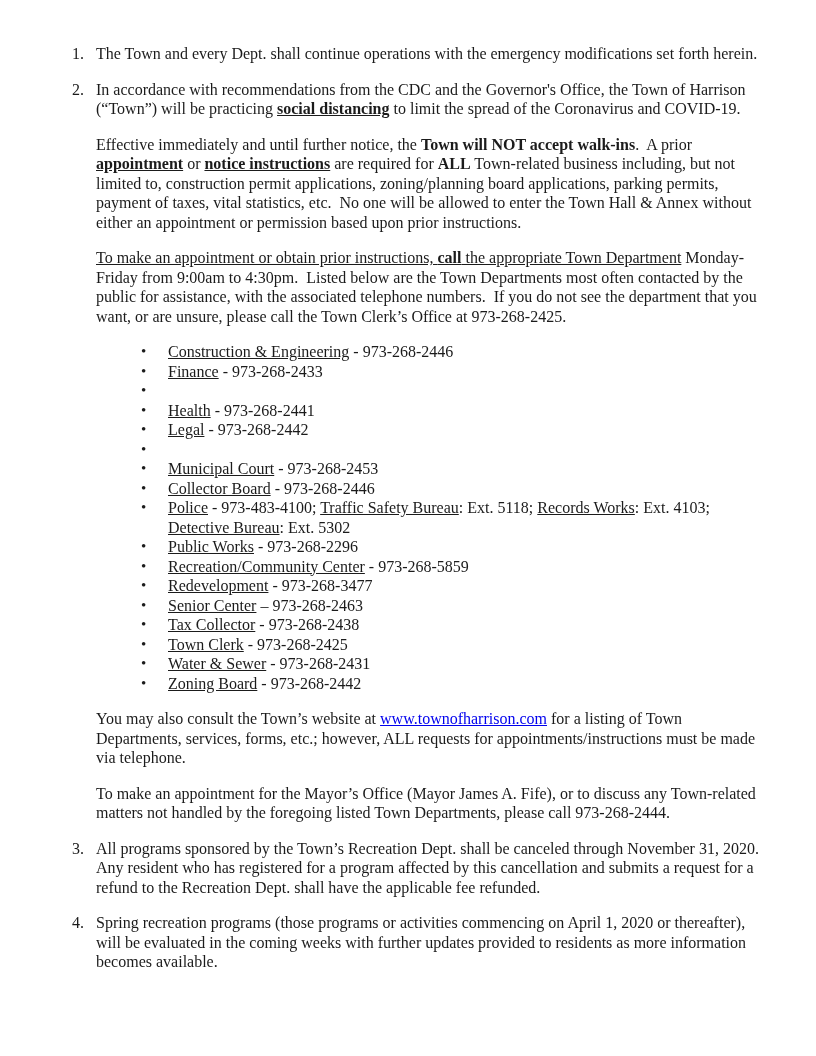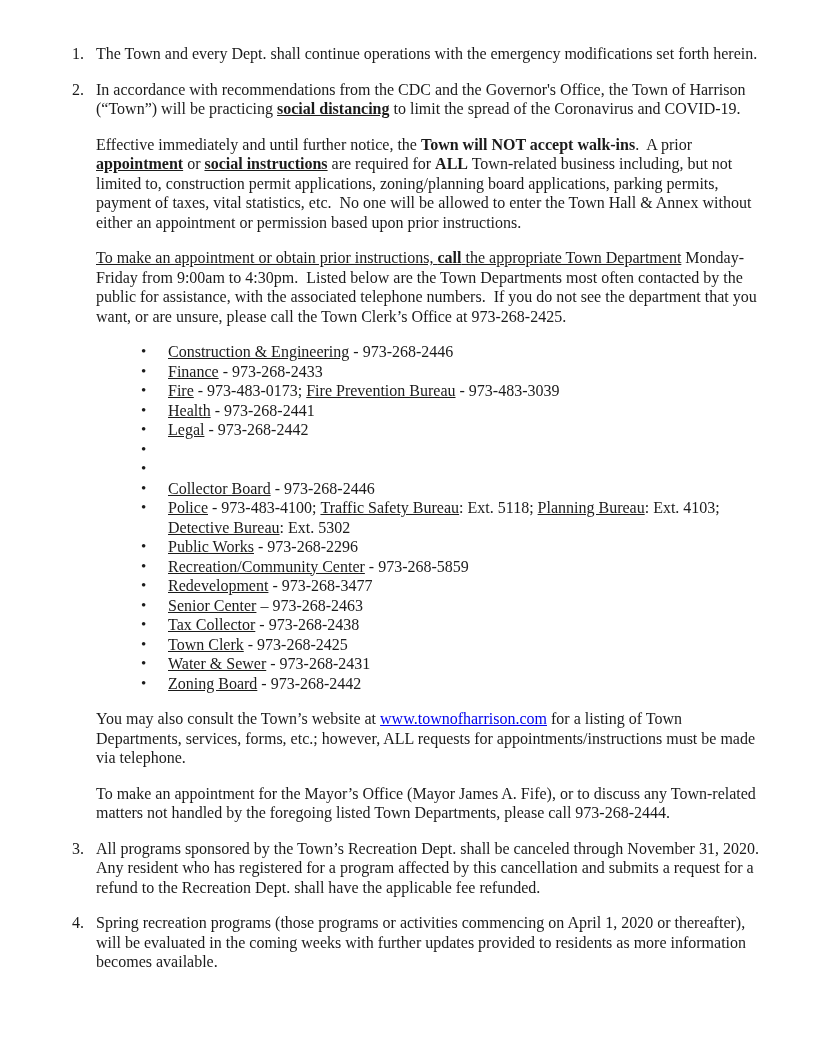--- a/index.html
+++ b/index.html
@@ -26,49 +26,49 @@
   .numbered .num{flex:0 0 24px;}
   .numbered .content{flex:0 1 678px;max-width:678px;}
   
   .para{margin-left:96px;width:678px;margin-top:16px;}
   
   .bullet{display:flex;padding-left:141px;margin-bottom:0;}
   .bullet .marker{flex:0 0 27px;font-size:15px;}
   .bullet .content{flex:0 1 606px;max-width:606px;}
   .bullet + .para{}
   .b{font-weight:bold;}
-  .u{text-decoration:underline;font-family:Liberation Serif, serif;}
+  .u{text-decoration:underline;}
   a.link{color:var(--link);text-decoration:underline;cursor:pointer;}
 </style>
 </head>
 <body>
 
 <div class="page">
   <div class="doc">
       <div class="block numbered"><span class="num">1.</span><div class="content"><span>The Town and every Dept. shall continue operations with the emergency modifications set forth herein.</span></div></div>
       <div class="block numbered"><span class="num">2.</span><div class="content"><span>In accordance with recommendations from the CDC and the Governor's Office, the Town of Harrison
 (“Town”) will be practicing </span><span class="b u">social distancing</span><span> to limit the spread of the Coronavirus and COVID-19.</span></div></div>
       <div class="block para"><div class="content"><span>Effective immediately and until further notice, the </span><span class="b">Town will NOT accept walk-ins</span><span>.  A prior
-</span><span class="b u">appointment</span><span> or </span><span class="b u">social instructions</span><span> are required for </span><span class="b">ALL</span><span> Town-related business including, but not
+</span><span class="b u">appointment</span><span> or </span><span class="b u">notice instructions</span><span> are required for </span><span class="b">ALL</span><span> Town-related business including, but not
 limited to, construction permit applications, zoning/planning board applications, parking permits,
 payment of taxes, vital statistics, etc.  No one will be allowed to enter the Town Hall &amp; Annex without
 either an appointment or permission based upon prior instructions.</span></div></div>
       <div class="block para"><div class="content"><span class="u">To make an appointment or obtain prior instructions, </span><span class="b u">call</span><span class="u"> the appropriate Town Department</span><span> Monday-
 Friday from 9:00am to 4:30pm.  Listed below are the Town Departments most often contacted by the
 public for assistance, with the associated telephone numbers.  If you do not see the department that you
 want, or are unsure, please call the Town Clerk’s Office at 973-268-2425.</span></div></div>
       <div class="block bullet"><span class="marker">•</span><div class="content"><span class="u">Construction &amp; Engineering</span><span> - 973-268-2446</span></div></div>
       <div class="block bullet"><span class="marker">•</span><div class="content"><span class="u">Finance</span><span> - 973-268-2433</span></div></div>
-      <div class="block bullet"><span class="marker">•</span><div class="content"><span class="u">Fire</span><span> - 973-483-0173; </span><span class="u">Fire Prevention Bureau</span><span> - 973-483-3039</span></div></div>
+      <div class="block bullet"><span class="marker">•</span></div>
       <div class="block bullet"><span class="marker">•</span><div class="content"><span class="u">Health</span><span> - 973-268-2441</span></div></div>
       <div class="block bullet"><span class="marker">•</span><div class="content"><span class="u">Legal</span><span> - 973-268-2442</span></div></div>
       <div class="block bullet"><span class="marker">•</span></div>
-      <div class="block bullet"><span class="marker">•</span></div>
+      <div class="block bullet"><span class="marker">•</span><div class="content"><span class="u">Municipal Court</span><span> - 973-268-2453</span></div></div>
       <div class="block bullet"><span class="marker">•</span><div class="content"><span class="u">Collector Board</span><span> - 973-268-2446</span></div></div>
-      <div class="block bullet"><span class="marker">•</span><div class="content"><span class="u">Police</span><span> - 973-483-4100; </span><span class="u">Traffic Safety Bureau</span><span>: Ext. 5118; </span><span class="u">Planning Bureau</span><span>: Ext. 4103;
+      <div class="block bullet"><span class="marker">•</span><div class="content"><span class="u">Police</span><span> - 973-483-4100; </span><span class="u">Traffic Safety Bureau</span><span>: Ext. 5118; </span><span class="u">Records Works</span><span>: Ext. 4103;
 </span><span class="u">Detective Bureau</span><span>: Ext. 5302</span></div></div>
       <div class="block bullet"><span class="marker">•</span><div class="content"><span class="u">Public Works</span><span> - 973-268-2296</span></div></div>
       <div class="block bullet"><span class="marker">•</span><div class="content"><span class="u">Recreation/Community Center</span><span> - 973-268-5859</span></div></div>
       <div class="block bullet"><span class="marker">•</span><div class="content"><span class="u">Redevelopment</span><span> - 973-268-3477</span></div></div>
       <div class="block bullet"><span class="marker">•</span><div class="content"><span class="u">Senior Center</span><span> – 973-268-2463</span></div></div>
       <div class="block bullet"><span class="marker">•</span><div class="content"><span class="u">Tax Collector</span><span> - 973-268-2438</span></div></div>
       <div class="block bullet"><span class="marker">•</span><div class="content"><span class="u">Town Clerk</span><span> - 973-268-2425</span></div></div>
       <div class="block bullet"><span class="marker">•</span><div class="content"><span class="u">Water &amp; Sewer</span><span> - 973-268-2431</span></div></div>
       <div class="block bullet"><span class="marker">•</span><div class="content"><span class="u">Zoning Board</span><span> - 973-268-2442</span></div></div>
       <div class="block para"><div class="content"><span>You may also consult the Town’s website at </span><a href="#" class="link">www.townofharrison.com</a><span> for a listing of Town

